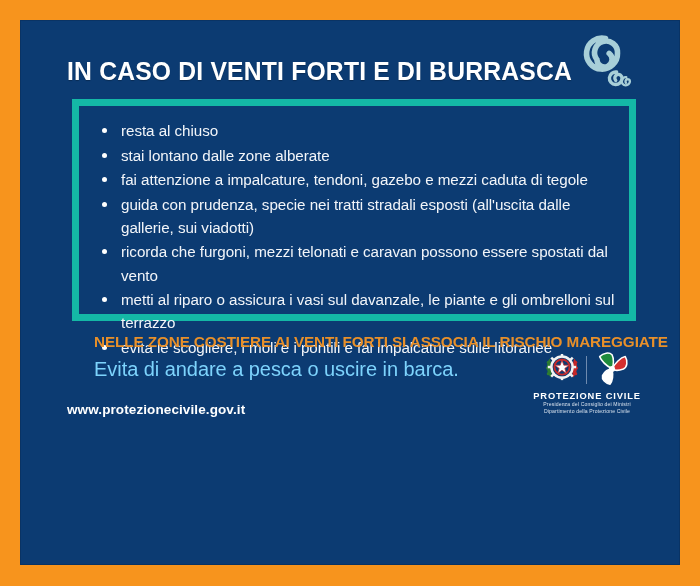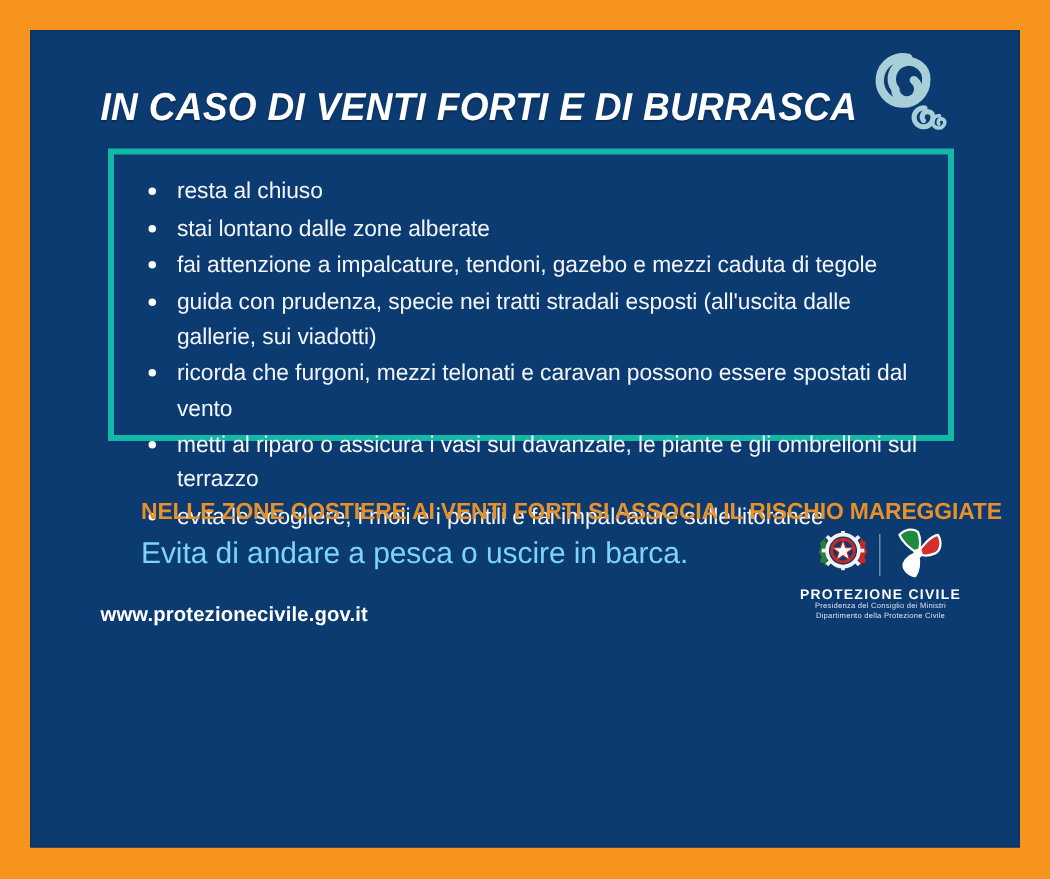--- a/index.html
+++ b/index.html
@@ -35,21 +35,20 @@
     overflow: hidden;
   }
 
   
   .header {
     position: absolute;
     left: 0;
     top: 0;
     width: 660px;
     height: 79px;
-    font-style: italic;
   }
   .title {
     position: absolute;
     left: 47px;
     top: 36px;
     margin: 0;
     color: #FFFFFF;
     font-family: "Liberation Sans Narrow", "Liberation Sans", sans-serif;
     font-size: 26px;
     font-weight: bold;
@@ -67,22 +66,22 @@
     height: 62px;
   }
   .wind-icon svg { display: block; }
 
   
   .bullet-box {
     position: absolute;
     left: 52px;
     top: 79px;
     width: 564px;
-    height: 195px;
-    border: 4px solid #14b8a6;
+    height: 222px;
+    border: 7px solid #14b8a6;
     box-sizing: border-box;
     background: transparent;
   }
   .bullet-list {
     list-style: none;
     margin: 0;
     padding: 13px 14px 0 16px;
   }
   .bullet-list li {
     position: relative;

